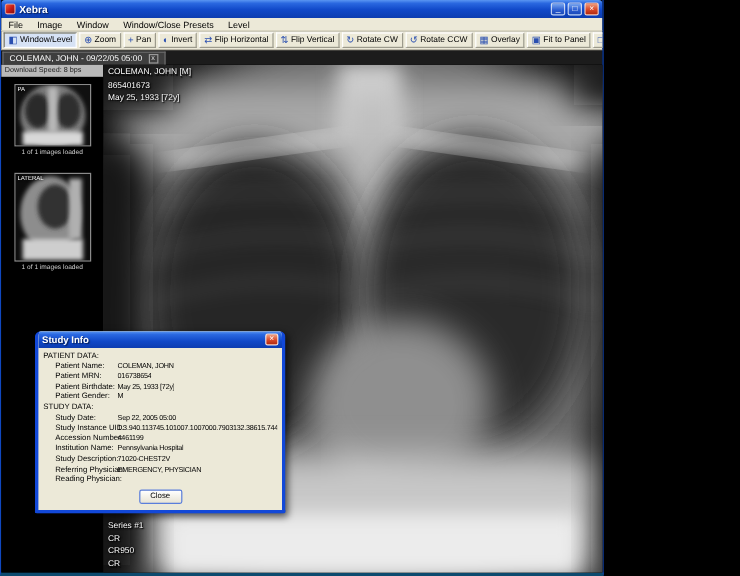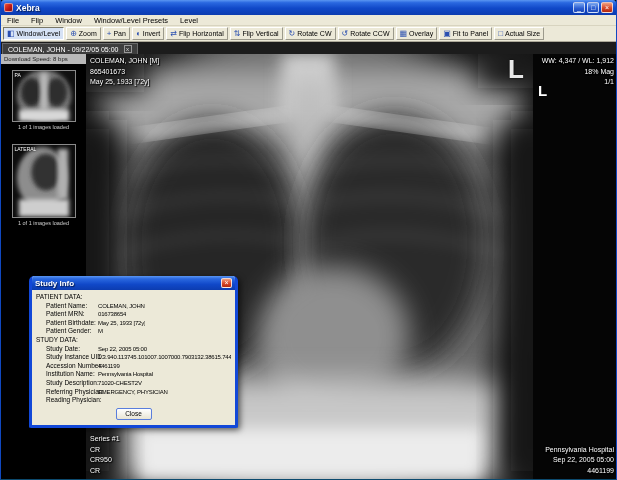--- a/index.html
+++ b/index.html
@@ -1,18 +1,18 @@
 <!DOCTYPE html>
 <html><head>
 <meta charset="utf-8">
 <style>
   * { margin:0; padding:0; box-sizing:border-box; }
   html,body { width:617px; height:480px; background:#000; font-family:"Liberation Sans", sans-serif; }
-  .app { position:relative; width:617px; height:480px; background:#000; overflow:hidden;
-         border-left:1px solid #1048c0; border-right:1px solid #1048c0; border-bottom:1px solid #0c4a6e; }
+  .app { position:relative; width:503px; height:480px; background:#000; overflow:hidden;
+         border-left:1px solid #1048c0; border-right:1px solid #1048c0; border-bottom:3px solid #0c4a6e; }
 
   
   .titlebar { position:absolute; left:0; top:0; width:100%; height:15px;
     background:linear-gradient(180deg,#5a96f2 0%, #2a68e0 18%, #1048c8 55%, #0c3cb0 100%);
     display:flex; align-items:center; padding:0 3px; border-radius:3px 3px 0 0; }
   .app-icon { width:9px; height:9px; margin-right:3px; border-radius:2px;
     background:linear-gradient(135deg,#f05030 0%, #c01818 55%, #801010 100%); border:1px solid #fff8; }
   .title-text { color:#fff; font-size:8.5px; font-weight:bold; text-shadow:1px 1px 1px rgba(0,0,0,.6); flex:1; }
   .win-controls { display:flex; gap:2px; }
   .win-btn { width:12px; height:11px; border-radius:2px; border:1px solid rgba(255,255,255,.7);
@@ -109,23 +109,23 @@
     <span class="title-text">Xebra</span>
     <div class="win-controls">
       <div class="win-btn">_</div>
       <div class="win-btn">□</div>
       <div class="win-btn close">×</div>
     </div>
   </div>
 
   <div class="menubar">
     <span class="menu-item">File</span>
-    <span class="menu-item">Flip</span>
+    <span class="menu-item">Image</span>
     <span class="menu-item">Window</span>
-    <span class="menu-item">Window/Level Presets</span>
+    <span class="menu-item">Window/Close Presets</span>
     <span class="menu-item">Level</span>
   </div>
 
   <div class="toolbar">
     <div class="tool-btn active">
       <span class="tool-ico">◧</span>
       <span>Window/Level</span>
     </div>
     <div class="tool-btn">
       <span class="tool-ico">⊕</span>

